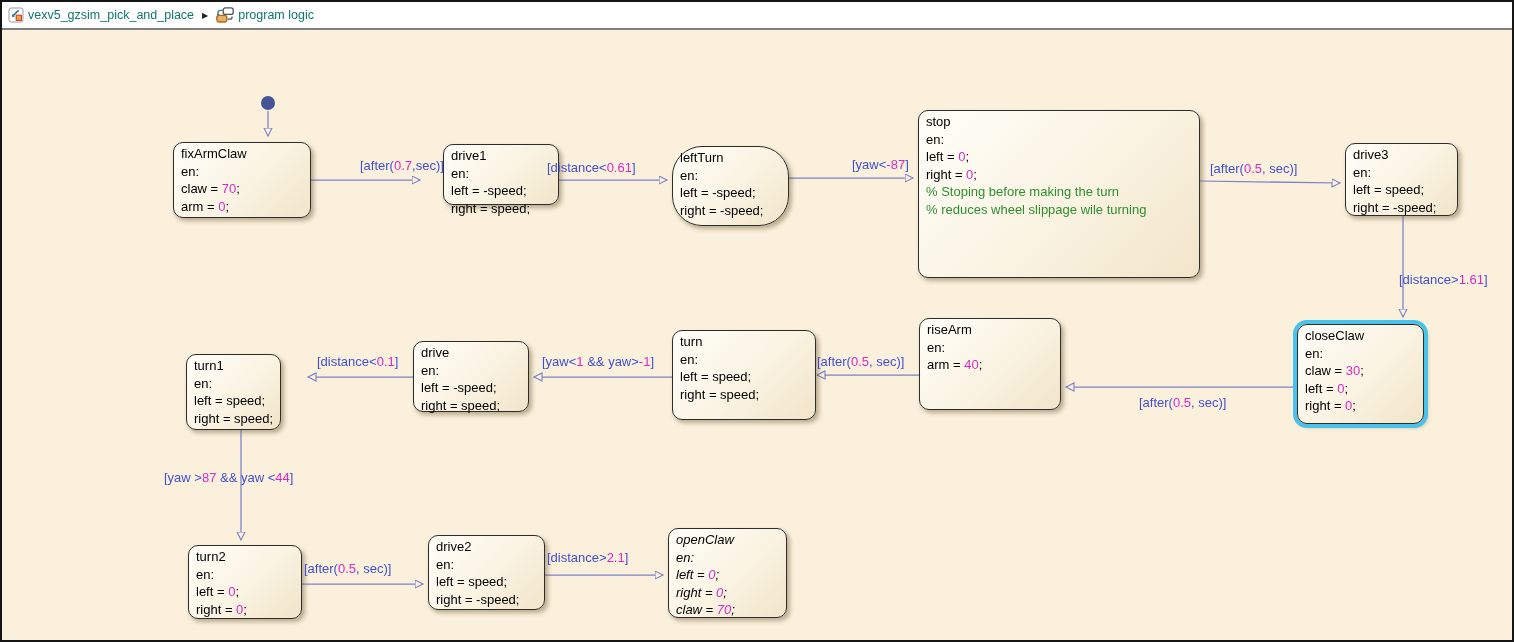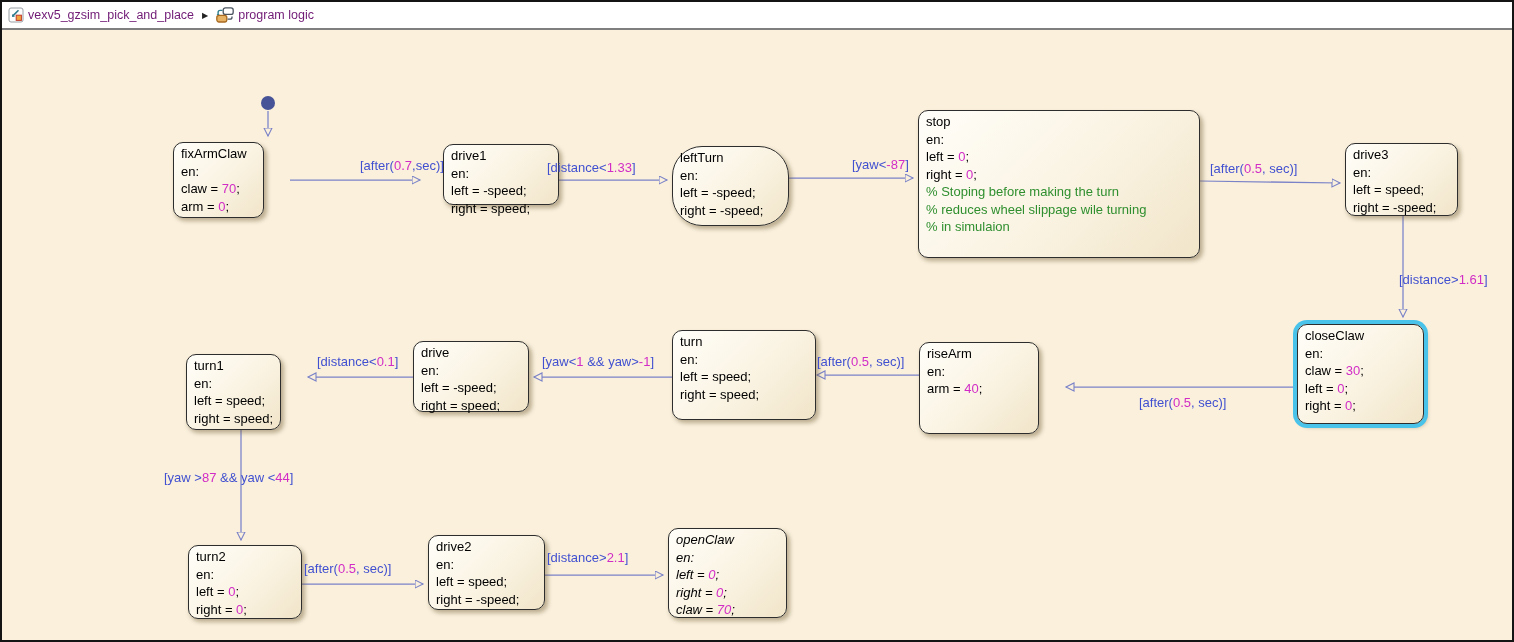--- a/index.html
+++ b/index.html
@@ -6,21 +6,21 @@
   .screen{
     position:relative;width:1514px;height:642px;box-sizing:border-box;
     border:2px solid #141414;background:#faf0dc;
     font-family:"Liberation Sans",sans-serif;overflow:hidden;
   }
   .topbar{
     position:absolute;left:0;top:0;width:100%;height:28px;box-sizing:border-box;
     background:#ffffff;border-bottom:2px solid #7f7f7f;
     display:flex;align-items:center;gap:4px;padding:0 0 0 6px;
   }
-  .crumb{font-size:12.5px;color:#701a75;cursor:default;}
+  .crumb{font-size:12.5px;color:#0f766e;cursor:default;}
   .crumb-sep{font-size:8px;color:#222;margin:0 4px;}
   .crumb-icon{display:flex;align-items:center;}
   .canvas{position:absolute;left:0;top:28px;width:1510px;height:610px;background:#faf0dc;overflow:hidden;}
   #arrows{position:absolute;left:0;top:0;}
   .state{
     position:absolute;box-sizing:border-box;
     border:1.6px solid #2d2d2d;border-radius:10px;
     background:linear-gradient(135deg,#fffef9 0%,#faf3e2 55%,#f1e5c9 100%);
     box-shadow:2.5px 3px 4px rgba(110,90,50,.45);
     padding:2px 7px;font-size:13px;line-height:17.5px;color:#000;white-space:nowrap;
@@ -79,61 +79,60 @@
           <polyline points="919,375 817,375" fill="none" stroke="#7a82c8" stroke-width="1.25" marker-end="url(#ah)"></polyline>
           <polyline points="672,377 534,377" fill="none" stroke="#7a82c8" stroke-width="1.25" marker-end="url(#ah)"></polyline>
           <polyline points="413,377 308,377" fill="none" stroke="#7a82c8" stroke-width="1.25" marker-end="url(#ah)"></polyline>
           <polyline points="241,430 241,540" fill="none" stroke="#7a82c8" stroke-width="1.25" marker-end="url(#ah)"></polyline>
           <polyline points="302,584 423,584" fill="none" stroke="#7a82c8" stroke-width="1.25" marker-end="url(#ah)"></polyline>
           <polyline points="545,575 663,575" fill="none" stroke="#7a82c8" stroke-width="1.25" marker-end="url(#ah)"></polyline>
           <circle cx="268" cy="103" r="7" fill="#475397"></circle>
         </g>
     </svg>
     <div id="nodes">
-        <div class="state" style="left: 171px; top: 112px; width: 91px; height: 76px;">
+        <div class="state" style="left: 171px; top: 112px; width: 138px; height: 76px;">
           <div class="s-line">fixArmClaw</div>
           <div class="s-line"><span>en:</span></div>
           <div class="s-line"><span>claw = </span><span class="num">70</span><span>;</span></div>
           <div class="s-line"><span>arm = </span><span class="num">0</span><span>;</span></div>
         </div>
         <div class="state" style="left: 441px; top: 114px; width: 116px; height: 61px;">
           <div class="s-line">drive1</div>
           <div class="s-line"><span>en:</span></div>
           <div class="s-line"><span>left = -speed;</span></div>
           <div class="s-line"><span>right = speed;</span></div>
         </div>
         <div class="state" style="left: 670px; top: 116px; width: 117px; height: 80px; border-radius: 30px;">
           <div class="s-line">leftTurn</div>
           <div class="s-line"><span>en:</span></div>
           <div class="s-line"><span>left = -speed;</span></div>
           <div class="s-line"><span>right = -speed;</span></div>
         </div>
-        <div class="state" style="left: 916px; top: 80px; width: 282px; height: 148px;">
+        <div class="state" style="left: 916px; top: 80px; width: 282px; height: 168px;">
           <div class="s-line">stop</div>
           <div class="s-line"><span>en:</span></div>
           <div class="s-line"><span>left = </span><span class="num">0</span><span>;</span></div>
           <div class="s-line"><span>right = </span><span class="num">0</span><span>;</span></div>
           <div class="s-line"><span class="cmt">% Stoping before making the turn</span></div>
           <div class="s-line"><span class="cmt">%  reduces wheel slippage wile turning</span></div>
-          <div class="s-line"><span class="cmt">%  in simulaion</span></div>
         </div>
         <div class="state" style="left: 1343px; top: 113px; width: 113px; height: 73px;">
           <div class="s-line">drive3</div>
           <div class="s-line"><span>en:</span></div>
           <div class="s-line"><span>left = speed;</span></div>
           <div class="s-line"><span>right = -speed;</span></div>
         </div>
         <div class="state selected" style="left: 1295px; top: 294px; width: 127px; height: 100px;">
           <div class="s-line">closeClaw</div>
           <div class="s-line"><span>en:</span></div>
           <div class="s-line"><span>claw = </span><span class="num">30</span><span>;</span></div>
           <div class="s-line"><span>left = </span><span class="num">0</span><span>;</span></div>
           <div class="s-line"><span>right = </span><span class="num">0</span><span>;</span></div>
         </div>
-        <div class="state" style="left: 917px; top: 312px; width: 120px; height: 92px;">
+        <div class="state" style="left: 917px; top: 288px; width: 142px; height: 92px;">
           <div class="s-line">riseArm</div>
           <div class="s-line"><span>en:</span></div>
           <div class="s-line"><span>arm = </span><span class="num">40</span><span>;</span></div>
         </div>
         <div class="state" style="left: 670px; top: 300px; width: 144px; height: 90px;">
           <div class="s-line">turn</div>
           <div class="s-line"><span>en:</span></div>
           <div class="s-line"><span>left = speed;</span></div>
           <div class="s-line"><span>right = speed;</span></div>
         </div>
@@ -162,21 +161,21 @@
           <div class="s-line"><span>right = -speed;</span></div>
         </div>
         <div class="state" style="left: 666px; top: 498px; width: 119px; height: 90px; font-style: italic;">
           <div class="s-line">openClaw</div>
           <div class="s-line"><span>en:</span></div>
           <div class="s-line"><span>left = </span><span class="num">0</span><span>;</span></div>
           <div class="s-line"><span>right = </span><span class="num">0</span><span>;</span></div>
           <div class="s-line"><span>claw = </span><span class="num">70</span><span>;</span></div>
         </div>
         <div class="t-label" style="left: 318px; top: 128px; margin-left: 40px;"><span>[after(</span><span class="num">0.7</span><span>,sec)]</span></div>
-        <div class="t-label" style="left: 545px; top: 130px;"><span>[distance&lt;</span><span class="num">1.33</span><span>]</span></div>
+        <div class="t-label" style="left: 545px; top: 130px;"><span>[distance&lt;</span><span class="num">0.61</span><span>]</span></div>
         <div class="t-label" style="left: 810px; top: 127px; margin-left: 40px;"><span>[yaw&lt;</span><span class="num">-87</span><span>]</span></div>
         <div class="t-label" style="left: 1208px; top: 131px;"><span>[after(</span><span class="num">0.5</span><span>, sec)]</span></div>
         <div class="t-label" style="left: 1397px; top: 242px;"><span>[distance&gt;</span><span class="num">1.61</span><span>]</span></div>
         <div class="t-label" style="left: 1137px; top: 365px;"><span>[after(</span><span class="num">0.5</span><span>, sec)]</span></div>
         <div class="t-label" style="left: 815px; top: 324px;"><span>[after(</span><span class="num">0.5</span><span>, sec)]</span></div>
         <div class="t-label" style="left: 540px; top: 324px;"><span>[yaw&lt;</span><span class="num">1</span><span> &amp;&amp; yaw&gt;</span><span class="num">-1</span><span>]</span></div>
         <div class="t-label" style="left: 315px; top: 324px;"><span>[distance&lt;</span><span class="num">0.1</span><span>]</span></div>
         <div class="t-label" style="left: 162px; top: 440px;"><span>[yaw &gt;</span><span class="num">87</span><span> &amp;&amp; yaw &lt;</span><span class="num">44</span><span>]</span></div>
         <div class="t-label" style="left: 302px; top: 531px;"><span>[after(</span><span class="num">0.5</span><span>, sec)]</span></div>
         <div class="t-label" style="left: 545px; top: 520px;"><span>[distance&gt;</span><span class="num">2.1</span><span>]</span></div>

